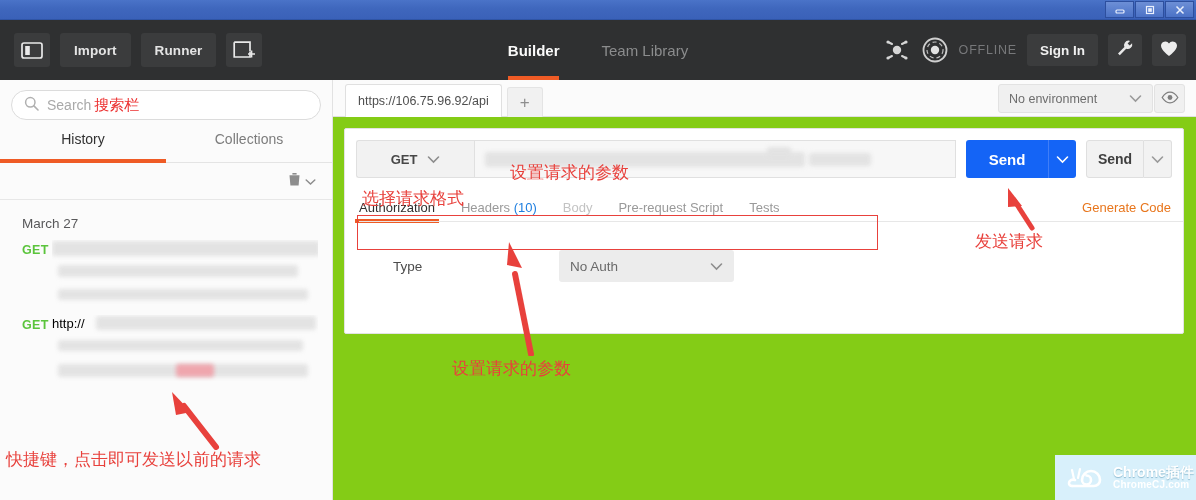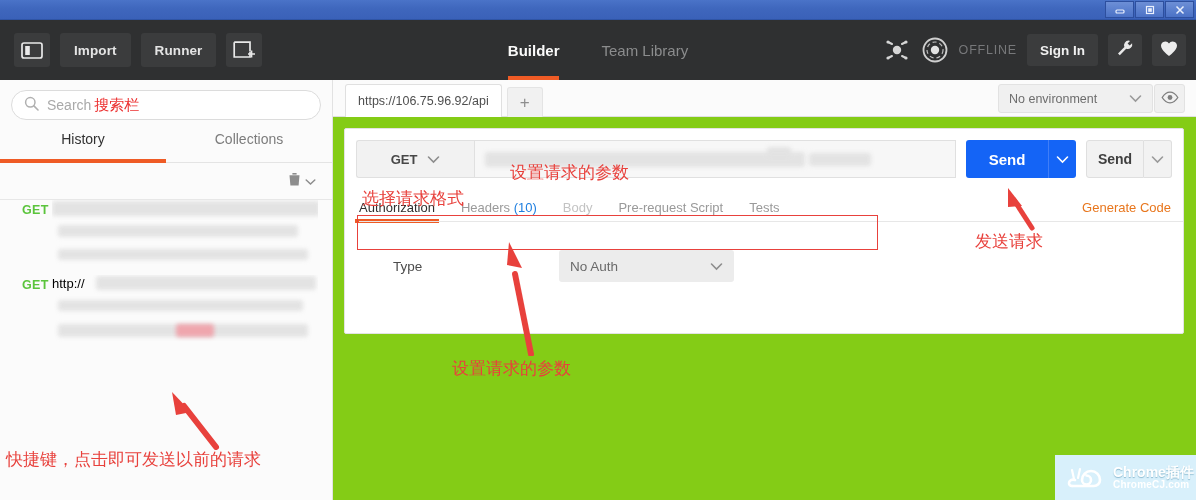--- a/index.html
+++ b/index.html
@@ -372,20 +372,21 @@
           </svg>
         </span>
         <span>
           <svg width="11" height="8" viewBox="0 0 11 8">
               <path d="M1.2 2 L5.5 6 L9.8 2" fill="none" stroke="#8d8d8d" stroke-width="1.5" stroke-linecap="round"></path>
             </svg>
         </span>
       </div>
     </div>
 
+    <div class="hist-day">March 27</div>
 
     <div class="hist-item">
       <span class="hist-verb">GET</span>
       <span class="hist-url">
         <span class="blur" style="left:0;top:1px;width:268px;height:15px;"></span>
       </span>
     </div>
     <div class="blurblock">
       <span class="blur" style="left:0;top:0;width:240px;height:12px;"></span>
     </div>

